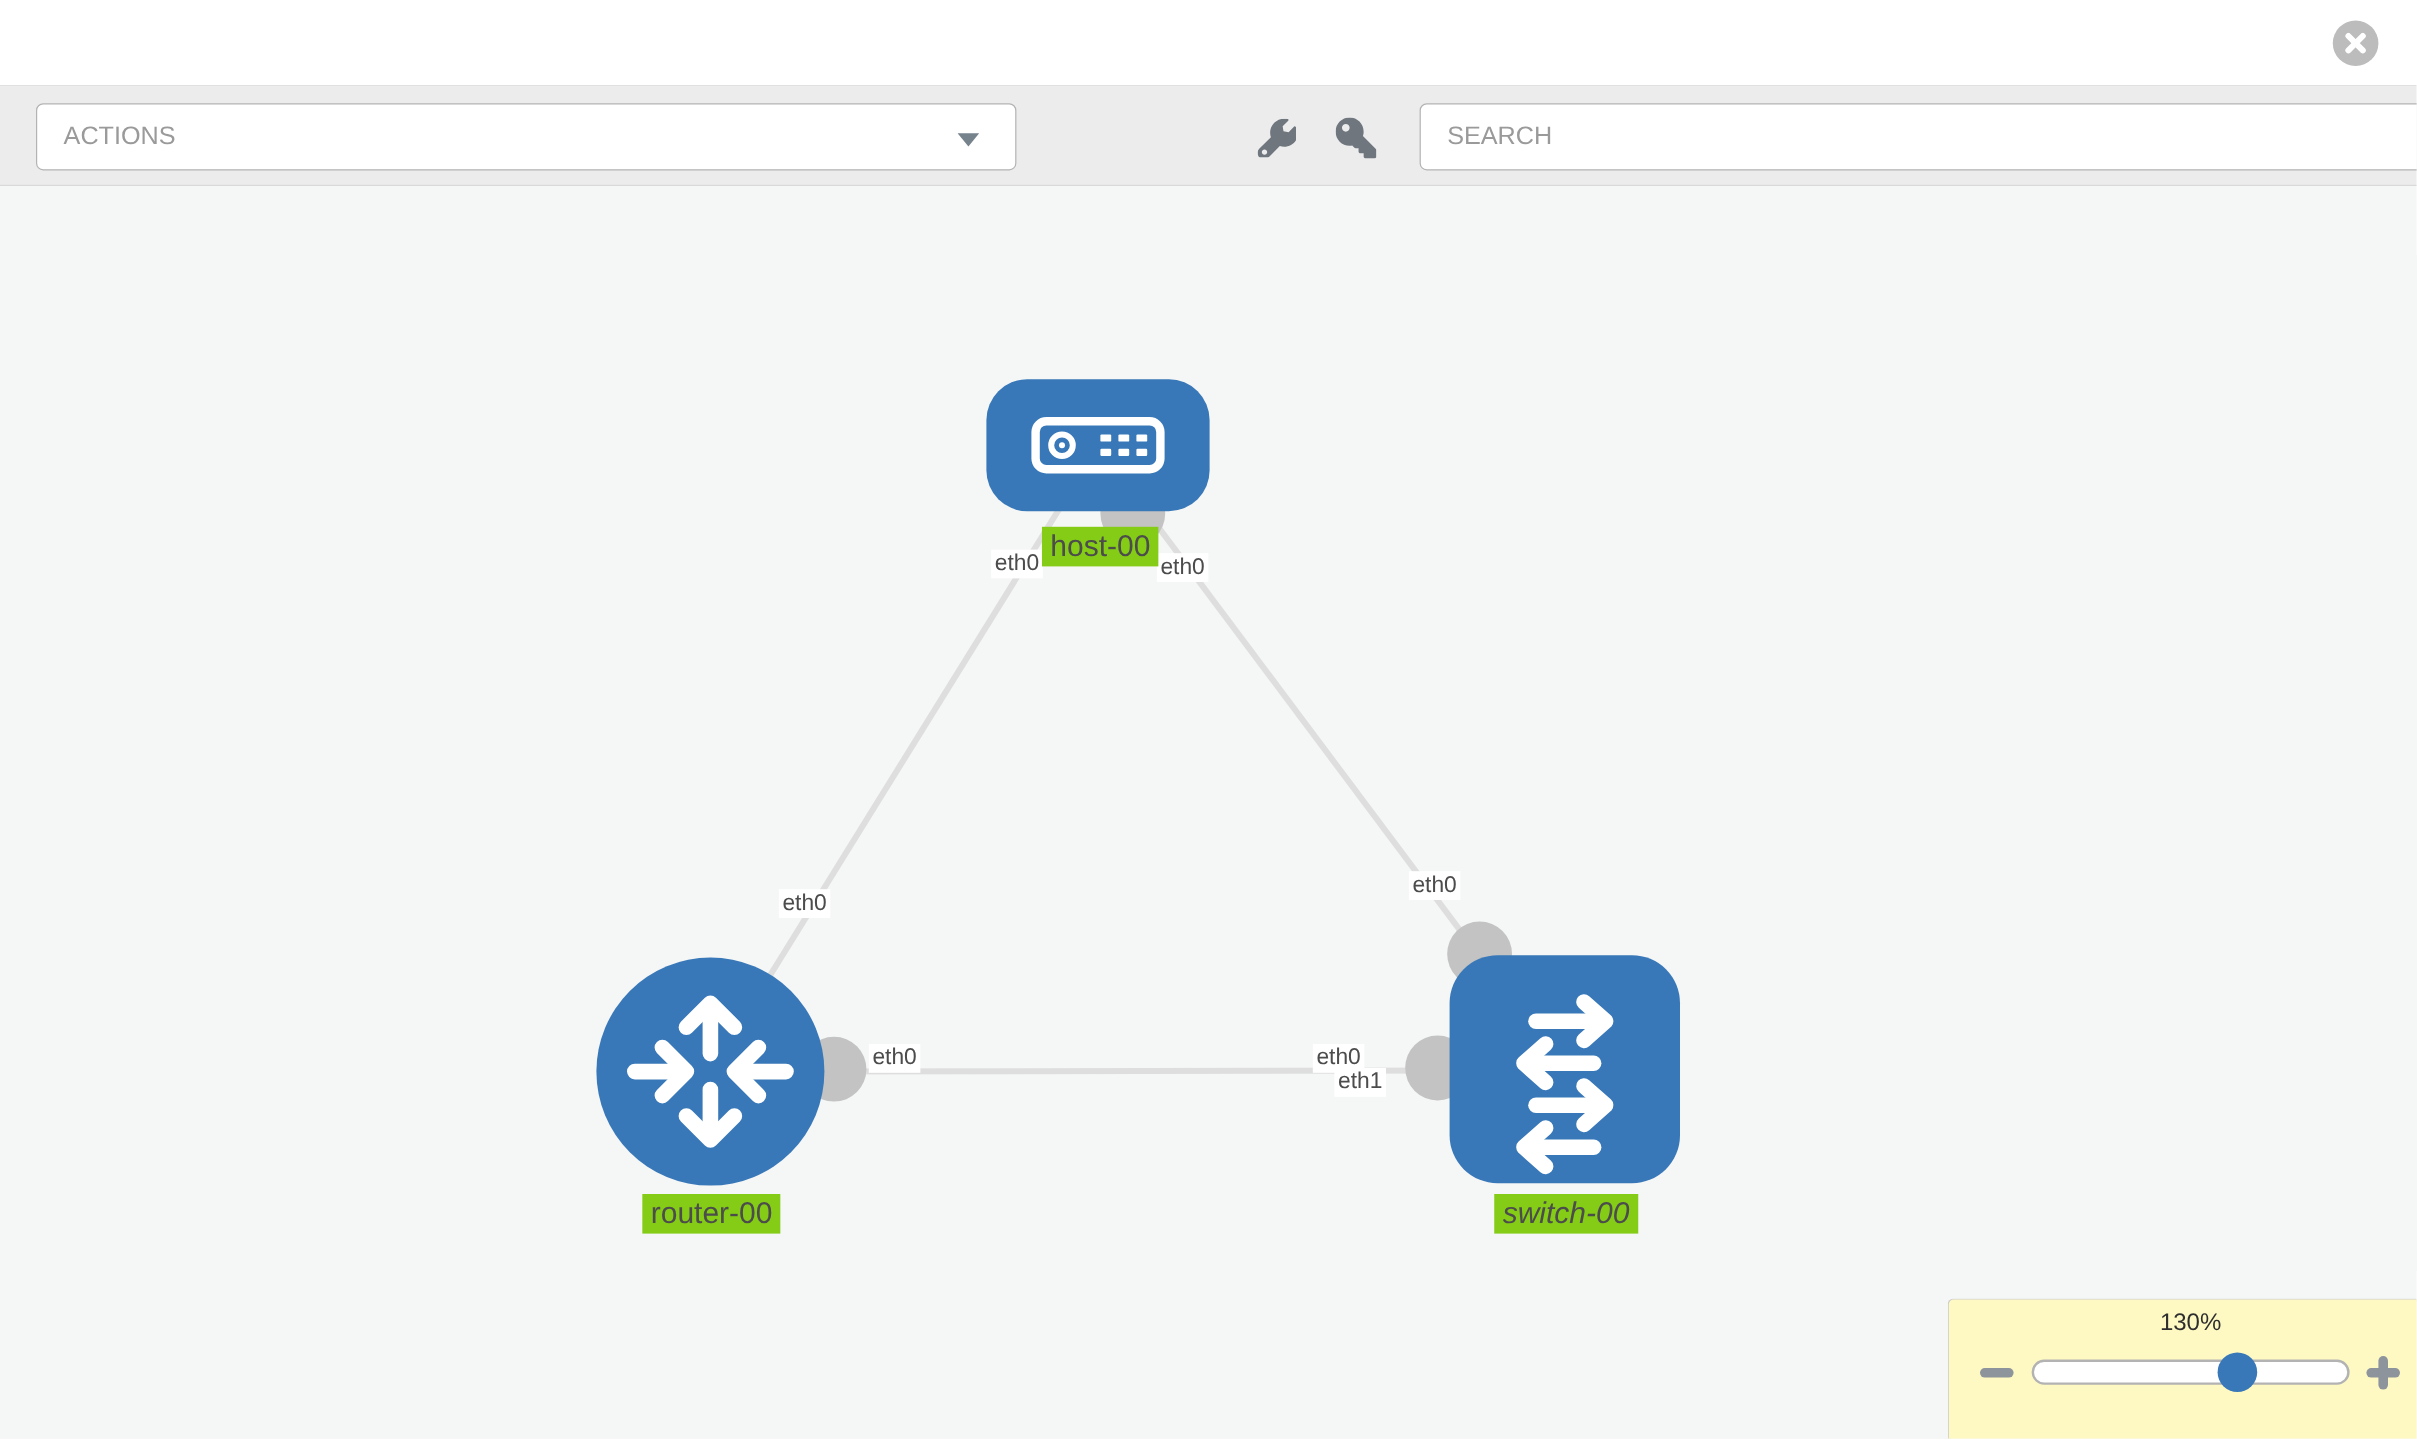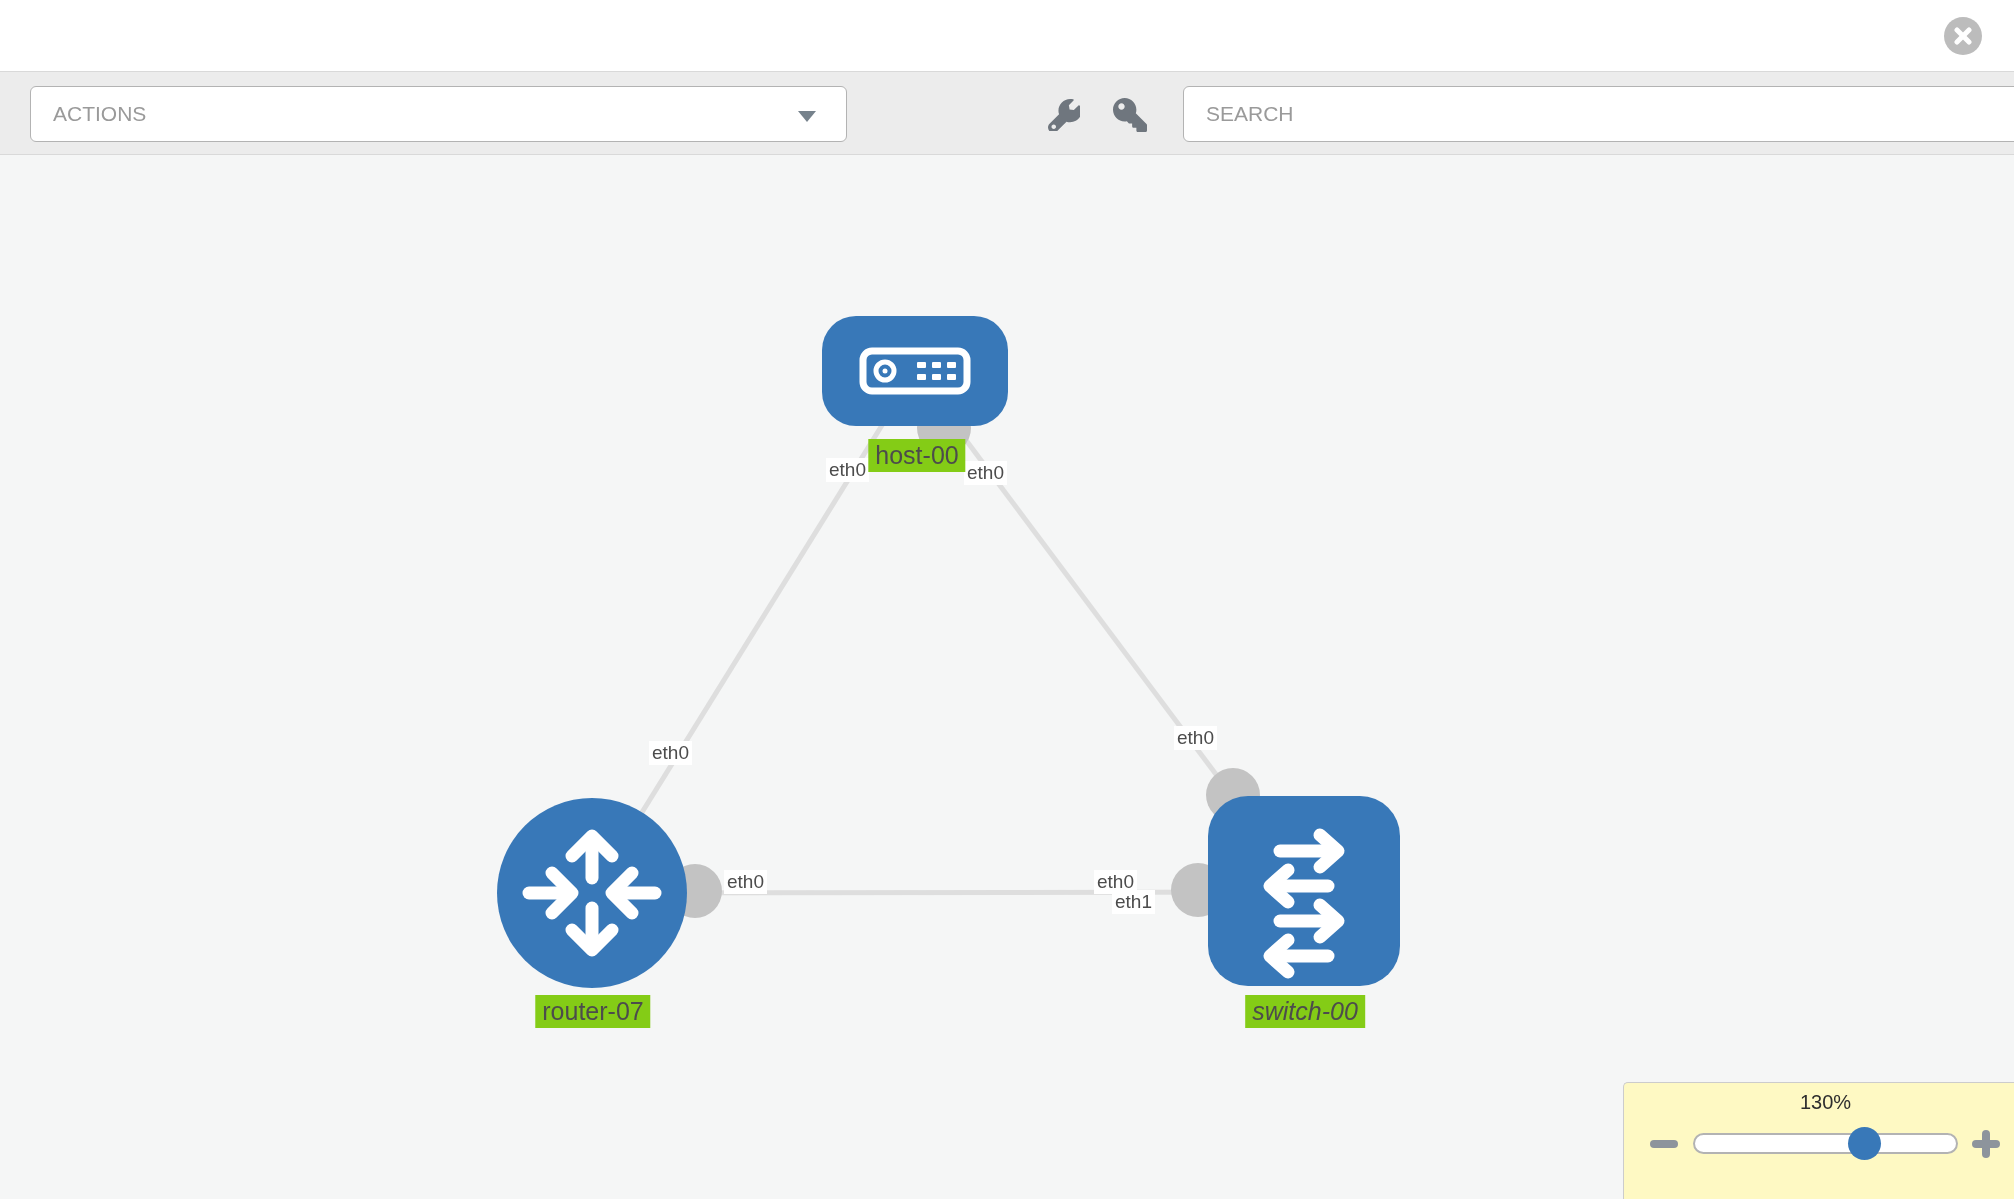--- a/index.html
+++ b/index.html
@@ -195,21 +195,21 @@
         <line x1="120" y1="90" x2="68" y2="90"></line>
         <polyline points="80,74 62,90 80,106"></polyline>
         <line x1="72" y1="125" x2="124" y2="125"></line>
         <polyline points="112,109 130,125 112,141"></polyline>
         <line x1="120" y1="160" x2="68" y2="160"></line>
         <polyline points="80,144 62,160 80,176"></polyline>
       </svg>
     </div>
 
     <div class="node-label nl-host">host-00</div>
-    <div class="node-label nl-router">router-07</div>
+    <div class="node-label nl-router">router-00</div>
     <div class="node-label nl-switch">switch-00</div>
 
     <div class="if-label if-hr-h">eth0</div>
     <div class="if-label if-hr-r">eth0</div>
     <div class="if-label if-hs-h">eth0</div>
     <div class="if-label if-hs-s">eth0</div>
     <div class="if-label if-rs-r">eth0</div>
     <div class="if-label if-rs-back">eth0</div>
     <div class="if-label if-rs-s">eth1</div>
 

